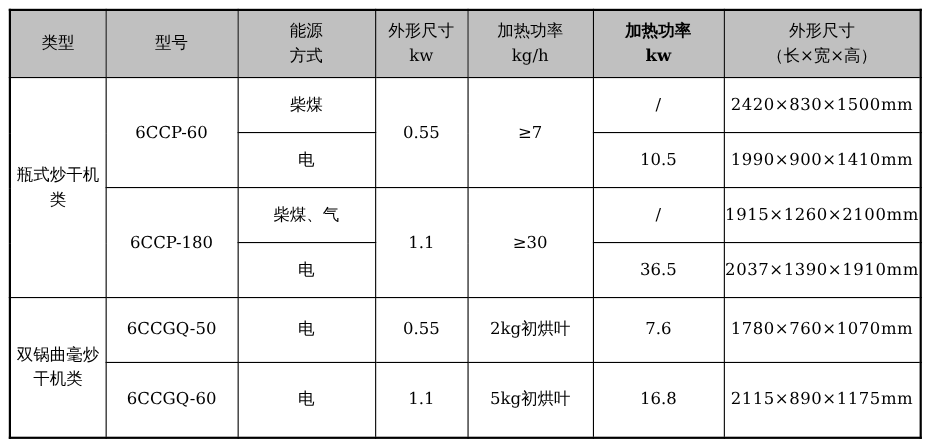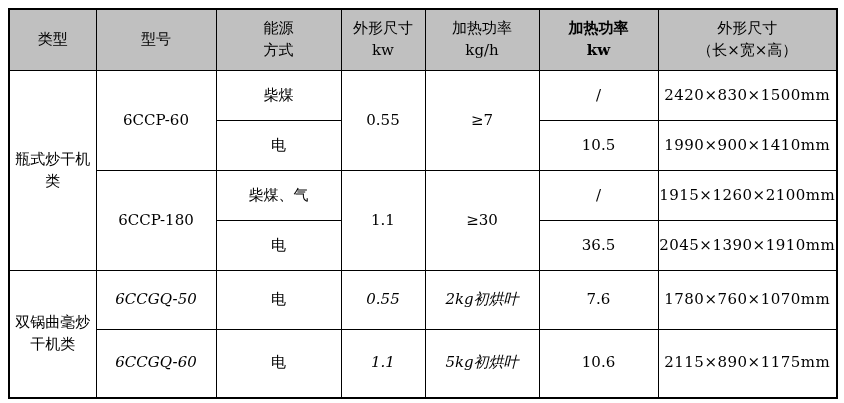--- a/index.html
+++ b/index.html
@@ -45,21 +45,20 @@
   tr.r-std  { height: 50px; }
   tr.r-tall { height: 59px; }
   tr.r-last { height: 68px; }
   td.type-cell {
     padding: 0 11px;
     line-height: 21px;
   }
   td.vt {
     vertical-align: top;
     padding-top: 9px;
-    font-style: italic;
   }
   td.dims {
     font-size: 14px;
     letter-spacing: 0.5px;
   }
   td.num {
     font-size: 14px;
   }
 </style>
 </head>
@@ -112,35 +111,35 @@
         <td rowspan="2">6CCP-180</td>
         <td>柴煤、气</td>
         <td class="num" rowspan="2">1.1</td>
         <td class="num" rowspan="2">≥30</td>
         <td class="num">/</td>
         <td class="dims">1915×1260×2100mm</td>
       </tr>
       <tr class="r-std">
         <td>电</td>
         <td class="num">36.5</td>
-        <td class="dims">2045×1390×1910mm</td>
+        <td class="dims">2037×1390×1910mm</td>
       </tr>
 
       <tr class="r-tall">
         <td class="type-cell" rowspan="2">双锅曲毫炒干机类</td>
         <td class="vt">6CCGQ-50</td>
         <td>电</td>
         <td class="num vt">0.55</td>
         <td class="vt">2kg初烘叶</td>
         <td class="num">7.6</td>
         <td class="dims">1780×760×1070mm</td>
       </tr>
       <tr class="r-last">
         <td class="vt">6CCGQ-60</td>
         <td>电</td>
         <td class="num vt">1.1</td>
         <td class="vt">5kg初烘叶</td>
-        <td class="num">10.6</td>
+        <td class="num">16.8</td>
         <td class="dims">2115×890×1175mm</td>
       </tr>
     </tbody>
   </table>
 </div>
 
 </body></html>

